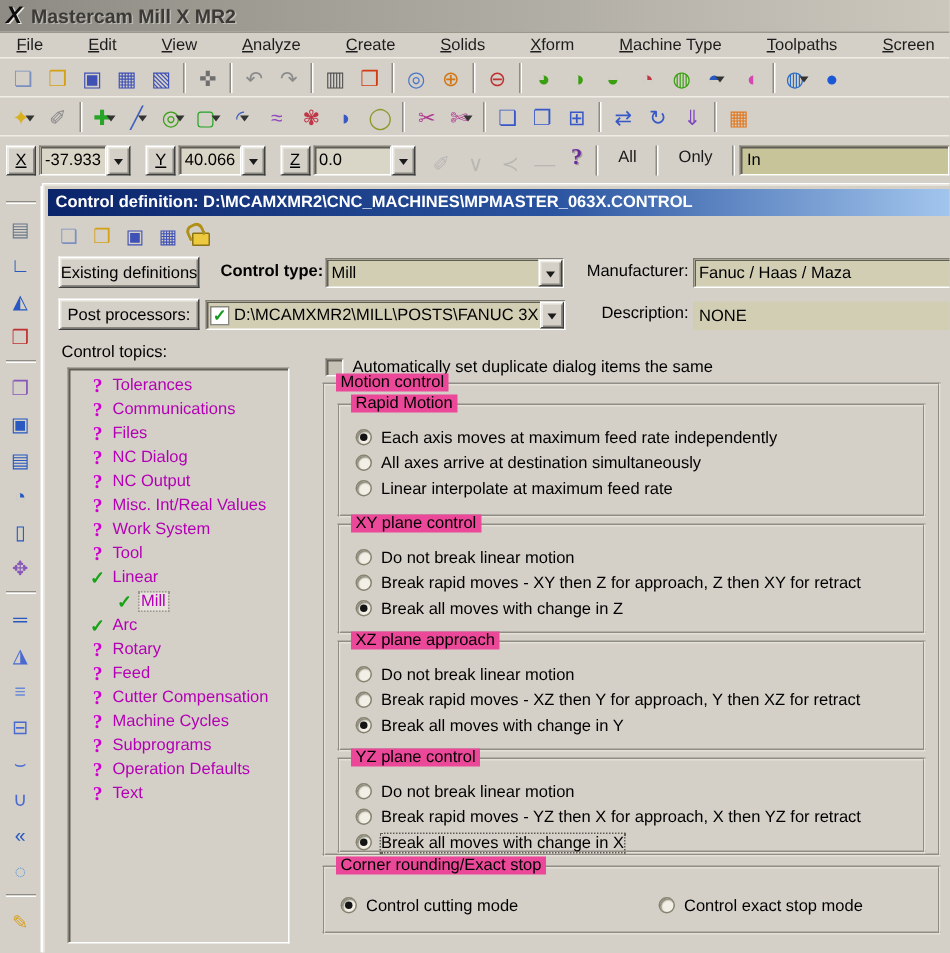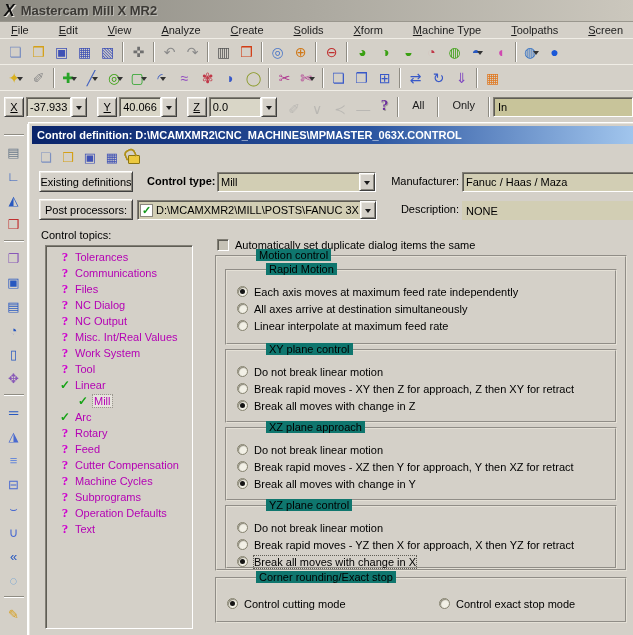--- a/index.html
+++ b/index.html
@@ -99,21 +99,21 @@
   .ticon { width:14px; text-align:center; margin-right:3px; font-weight:bold; flex:none; }
   .ticon.q { color:#cf00cf; font-family:"Liberation Serif", serif; font-size:13px; }
   .ticon.c { color:#16a316; font-size:12px; }
   .tlabel { color:#b400b4; }
   .trow.sel .tlabel { background:#e6e3dc; outline:1px dotted #9a978e; color:#b400b4; padding:0 1px; }
 
   #dup-check { position:absolute; left:188px; top:116px; display:flex; align-items:center; gap:6px; }
   .cbox { width:12px; height:12px; background:#c6c2b6; flex:none; }
 
   .gbox { position:absolute; border:2px groove #e4e0d6; }
-  .gtitle { position:absolute; top:-8px; left:7px; background:#0f766e; padding:0 3px; white-space:nowrap;margin-left:32px; }
+  .gtitle { position:absolute; top:-8px; left:7px; background:#ec4899; padding:0 3px; white-space:nowrap; }
   #g-motion { left:186px; top:132px; width:412px; height:316px; }
   .gbox.sub { left:8px; right:8px; }
   #g-rapid { top:12px;  height:76px; }
   #g-xy    { top:92px;  height:74px; }
   #g-xz    { top:170px; height:74px; }
   #g-yz    { top:248px; height:64px; }
   #g-corner { left:186px; top:454px; width:412px; height:46px; }
 
   .opts { position:absolute; left:10px; top:12px; right:4px; }
   .opts.h { display:flex; top:16px; }

